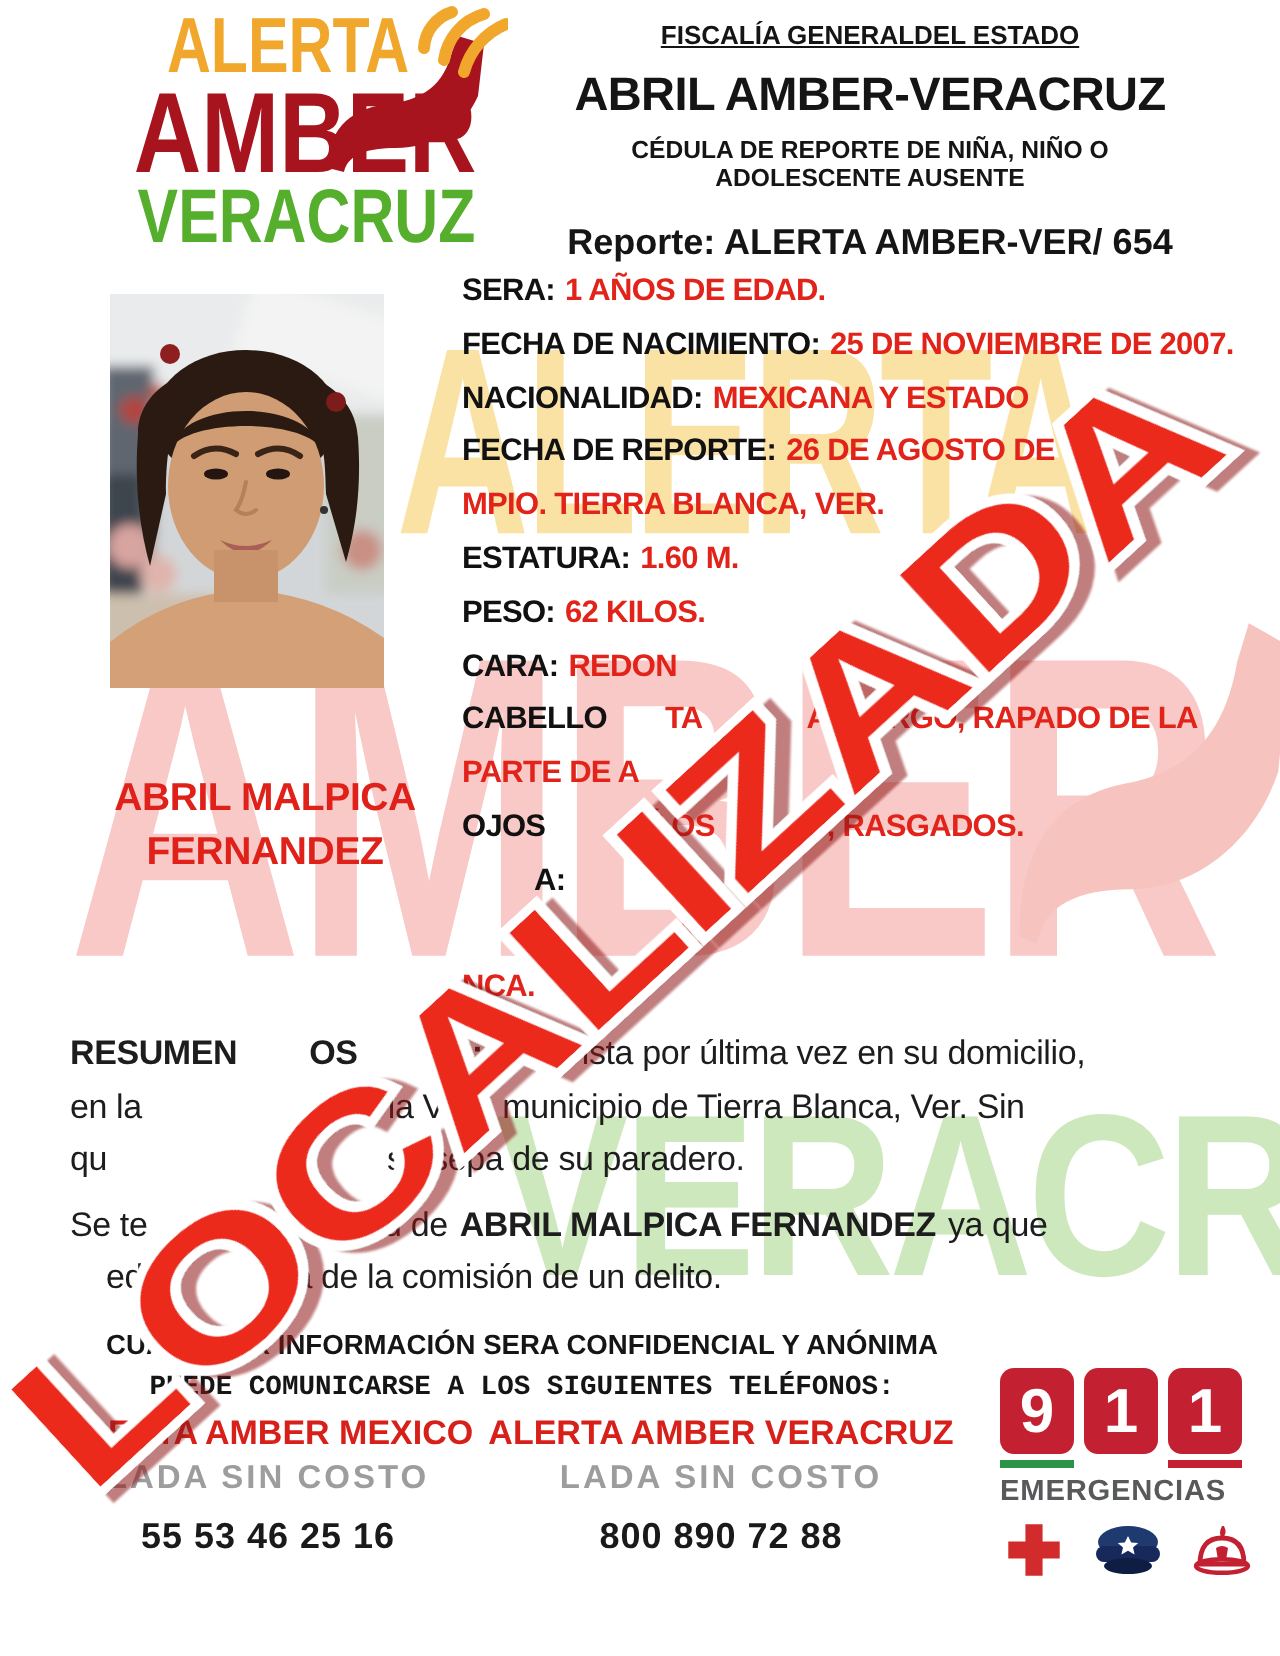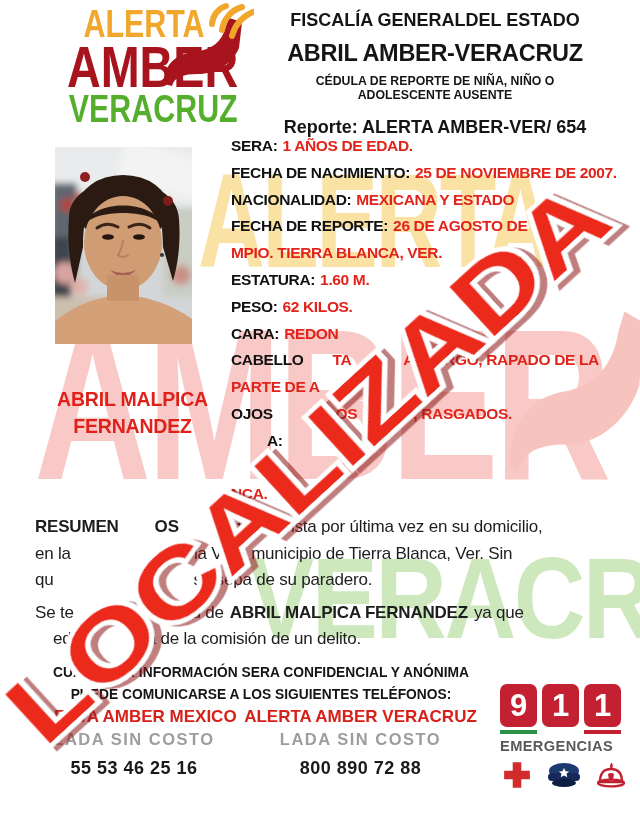--- a/index.html
+++ b/index.html
@@ -13,21 +13,21 @@
   .wm-horn{position:absolute;left:495px;top:292px;z-index:0;}
   
   .logo{position:absolute;left:50px;top:6px;width:188px;text-align:center;z-index:1;}
   .lg{font-weight:bold;white-space:nowrap;}
   .lg1{font-size:39px;line-height:36px;color:#F0A72C;transform:scaleX(0.78);}
   .lg2{font-size:57px;line-height:50px;color:#A8141E;transform:scaleX(0.82);}
   .lg3{font-size:38px;line-height:34px;color:#56AE2D;transform:scaleX(0.80);}
   .logo-horn{position:absolute;left:100px;top:-4px;z-index:2;}
   
   .hdr{position:absolute;left:275px;top:10px;width:320px;text-align:center;z-index:1;color:#151515;}
-  .h-agency{font-size:18px;font-weight:bold;}
+  .h-agency{font-size:13px;font-weight:bold;text-decoration:underline;}
   .h-title{font-size:23.5px;font-weight:bold;margin-top:9px;letter-spacing:-0.3px;}
   .h-sub{font-size:12.3px;font-weight:bold;margin-top:7px;}
   .h-report{font-size:18px;font-weight:bold;margin-top:15px;}
   
   .photo{position:absolute;left:55px;top:147px;width:137px;height:197px;z-index:1;overflow:hidden;}
   
   .pname{position:absolute;left:30px;top:386px;width:205px;text-align:center;z-index:1;
          color:#DF2119;font-size:19.5px;font-weight:bold;line-height:27px;letter-spacing:-0.2px;}
   
   .fields{position:absolute;left:231px;top:133px;width:407px;z-index:1;}
@@ -36,21 +36,21 @@
   .fv{color:#E2231A;}
   
   .summary{position:absolute;left:35px;top:514px;width:588px;z-index:1;color:#1d1d1d;}
   .srow{line-height:26.5px;font-size:17px;letter-spacing:-0.2px;white-space:nowrap;}
   .srow.para{margin-top:6px;}
   .sp{font-weight:normal;}
   .sb{font-weight:bold;}
   
   .conf{position:absolute;left:0;top:665px;width:522px;text-align:center;z-index:1;
         font-size:13.8px;font-weight:bold;color:#151515;}
-  .conf div+div{margin-top:7px;}
+  .conf div+div{margin-top:7px;font-family:Liberation Mono, monospace;}
   .contact{position:absolute;top:707px;text-align:center;z-index:1;}
   .contact.c-left{left:28px;width:212px;}
   .contact.c-right{left:243px;width:235px;}
   .c-name{font-size:17px;font-weight:bold;color:#D8201A;white-space:nowrap;}
   .c-lada{font-size:16.5px;font-weight:bold;color:#9D9D9D;letter-spacing:1.5px;margin-top:3px;}
   .c-phone{font-size:18px;font-weight:bold;color:#1a1a1a;letter-spacing:0.5px;margin-top:9px;}
   
   .e911{position:absolute;left:500px;top:684px;width:128px;z-index:1;}
   .e911-squares{display:flex;gap:5px;}
   .e911-sq{width:37px;height:43px;background:#C32031;border-radius:7px;color:#fff;

